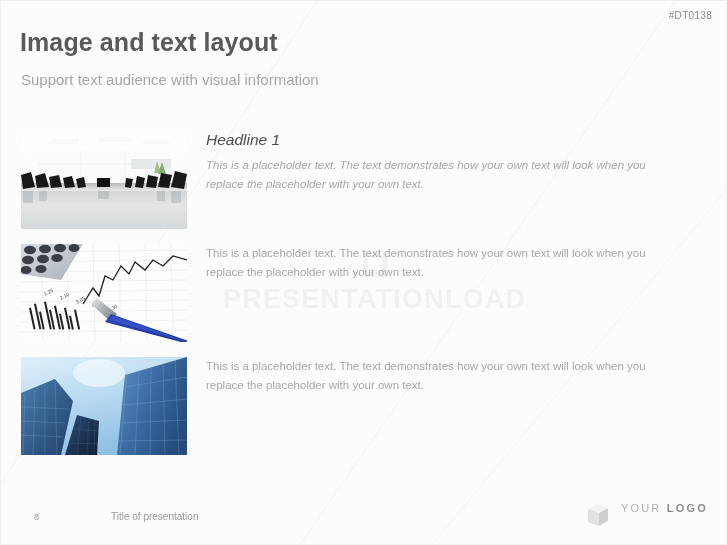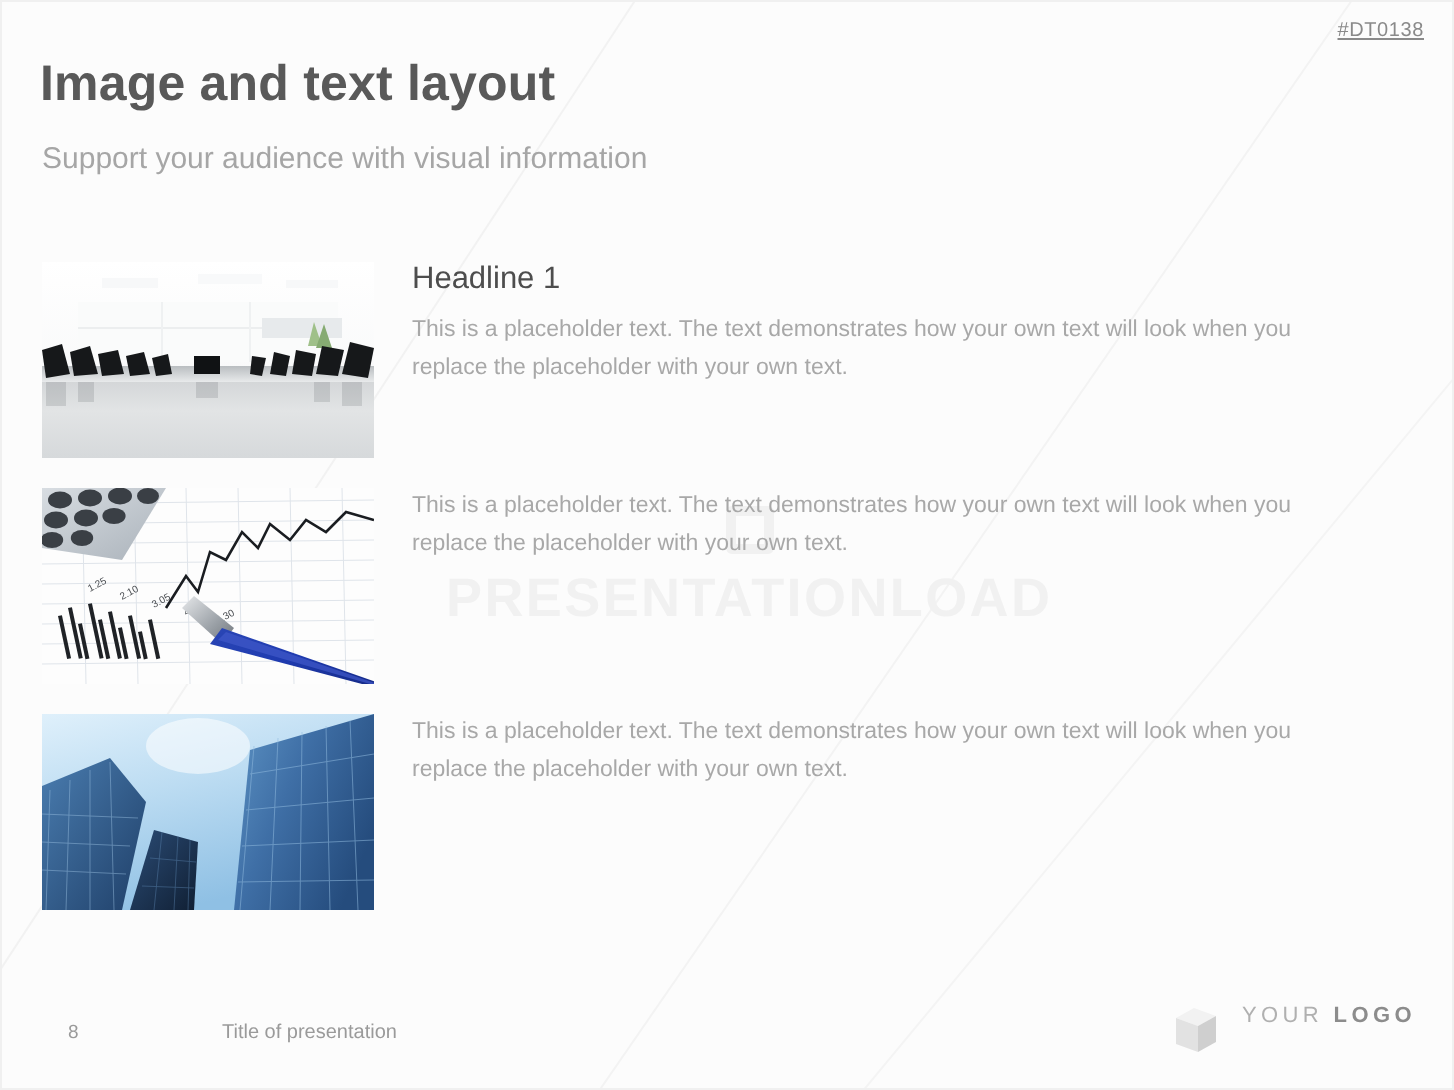--- a/index.html
+++ b/index.html
@@ -59,21 +59,20 @@
 
   
   .doc-code {
     position: absolute;
     right: 14px;
     top: 9px;
     font-size: 10px;
     color: #8a8a8a;
     letter-spacing: 0.3px;
     z-index: 3;
-    text-decoration: underline;
   }
   .slide-title {
     position: absolute;
     left: 19px;
     top: 27px;
     font-size: 25px;
     font-weight: bold;
     color: #595959;
     letter-spacing: 0.1px;
     z-index: 3;
@@ -96,21 +95,21 @@
     left: 0;
     top: 0;
     z-index: 2;
   }
   .row {
     position: absolute;
     left: 20px;
     width: 690px;
     height: 98px;
   }
-  .row-1 { top: 130px; }
+  .row-1 { top: 130px; font-style: italic; }
   .row-2 { top: 243px; }
   .row-3 { top: 356px; }
 
   .thumb {
     position: absolute;
     left: 0;
     top: 0;
     width: 166px;
     height: 98px;
     overflow: hidden;
@@ -192,21 +191,21 @@
     <line x1="420" y1="560" x2="760" y2="150" stroke="#f4f4f4" stroke-width="1"></line>
   </svg>
 
   <div class="watermark">
     <span class="watermark-mark"></span>
     <span class="watermark-text">PRESENTATIONLOAD</span>
   </div>
 
   <div class="doc-code">#DT0138</div>
   <h1 class="slide-title">Image and text layout</h1>
-  <p class="slide-subtitle">Support your audience with visual information</p>
+  <p class="slide-subtitle">Support text audience with visual information</p>
 
   <div class="rows">
 
     <div class="row row-1">
       <div class="thumb">
         <svg viewBox="0 0 166 98" preserveAspectRatio="none">
           <defs>
             <linearGradient id="cr-wall" x1="0" y1="0" x2="0" y2="1">
               <stop offset="0%" stop-color="#ffffff"></stop>
               <stop offset="100%" stop-color="#f4f5f6"></stop>

